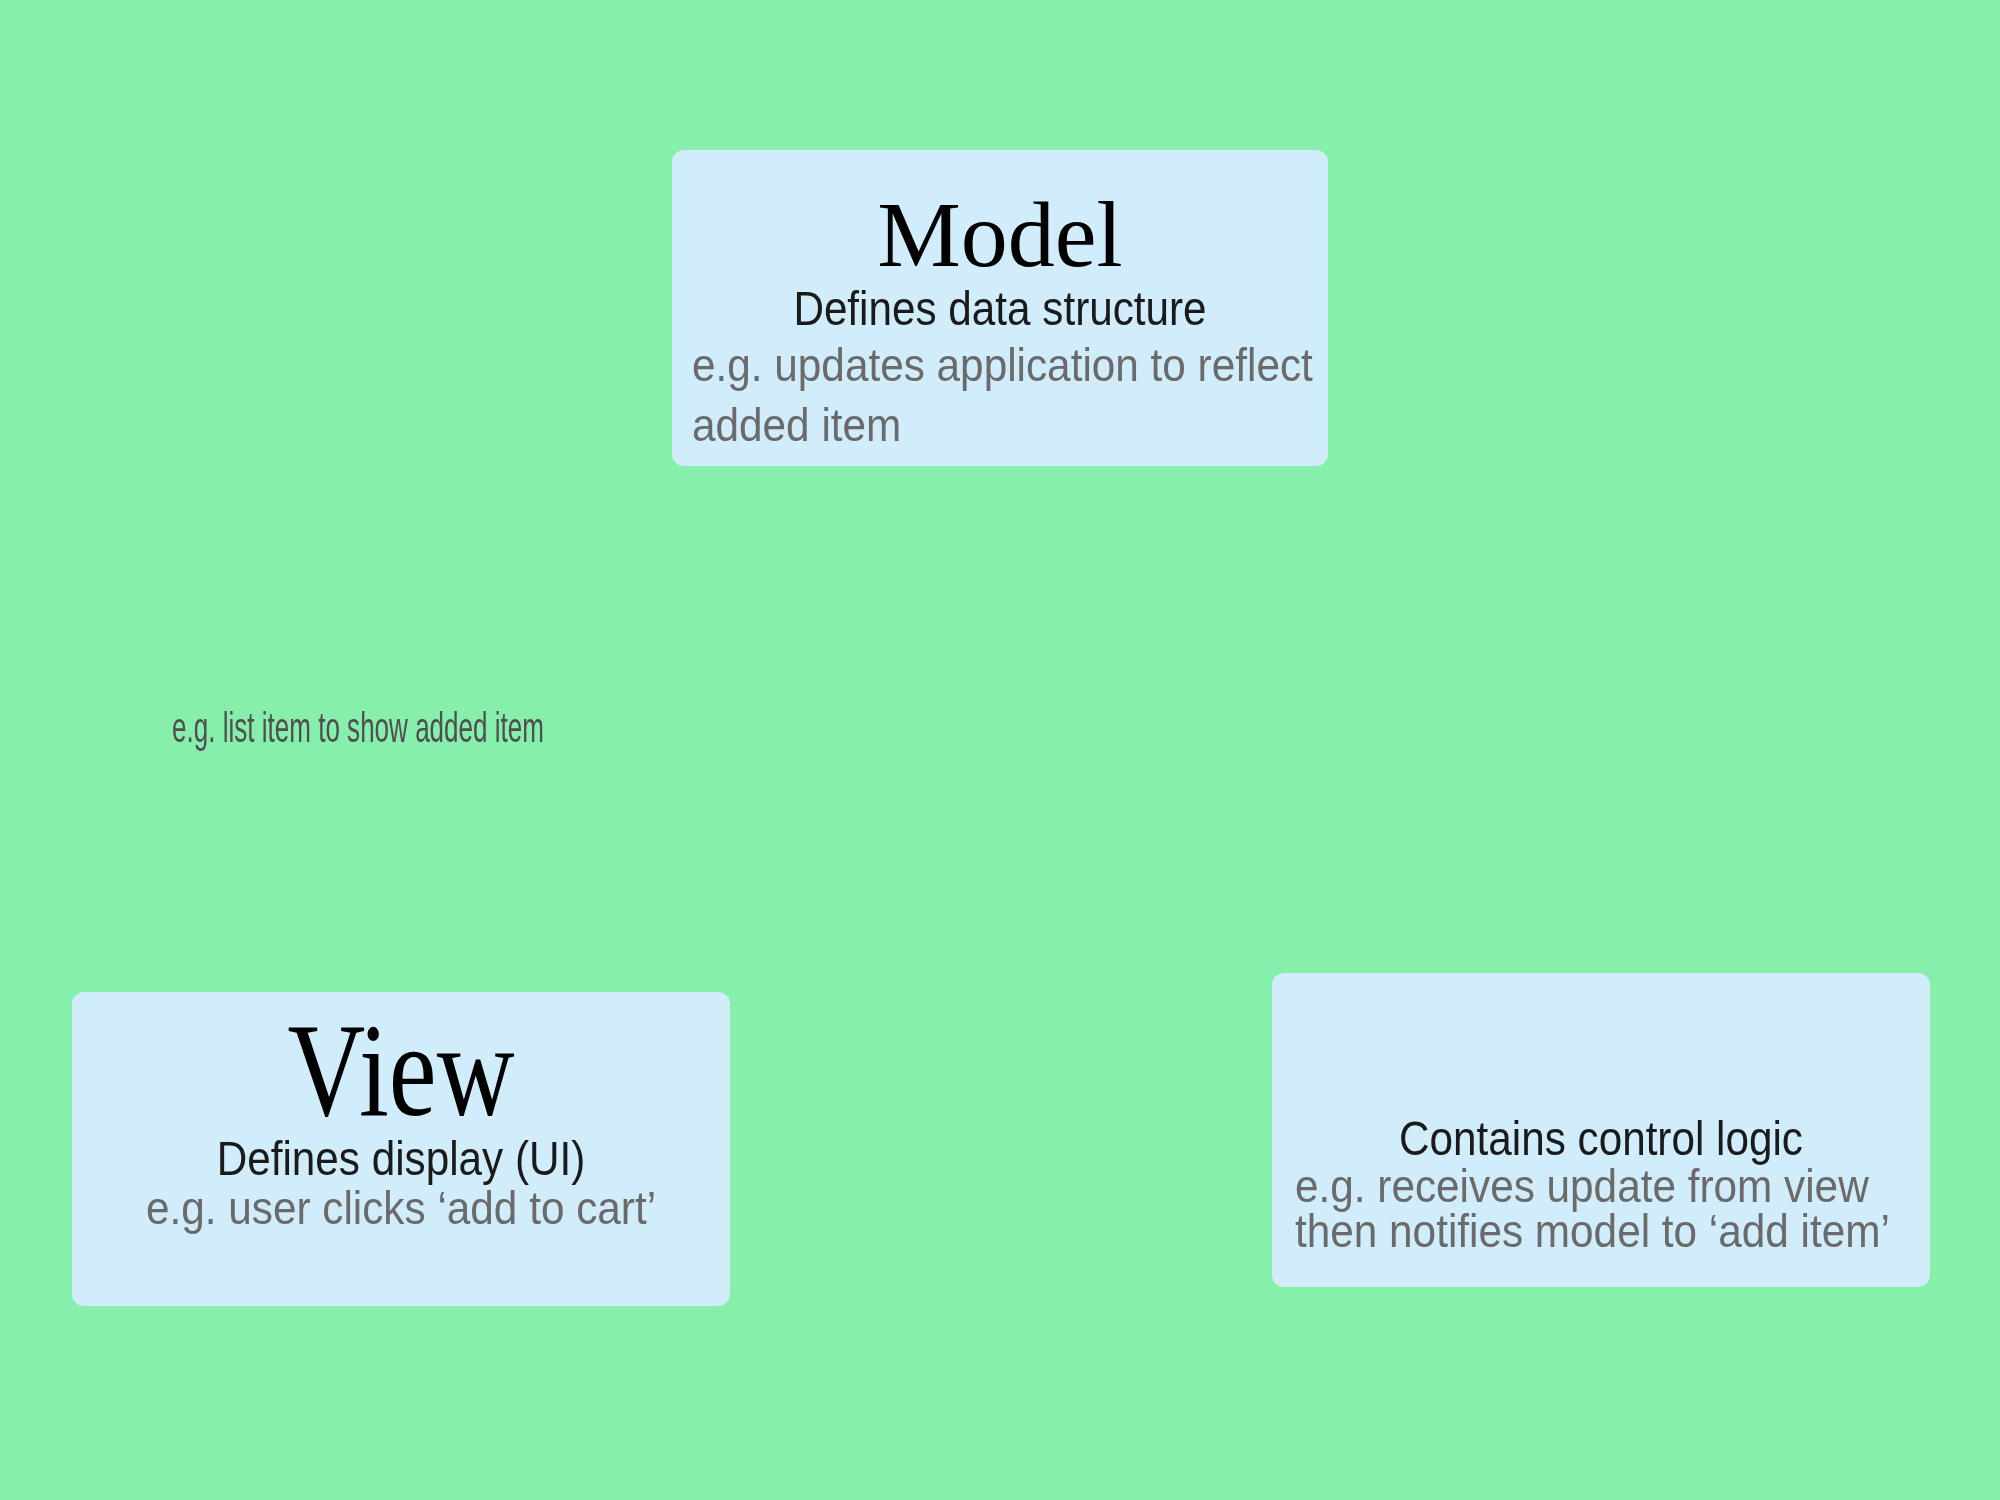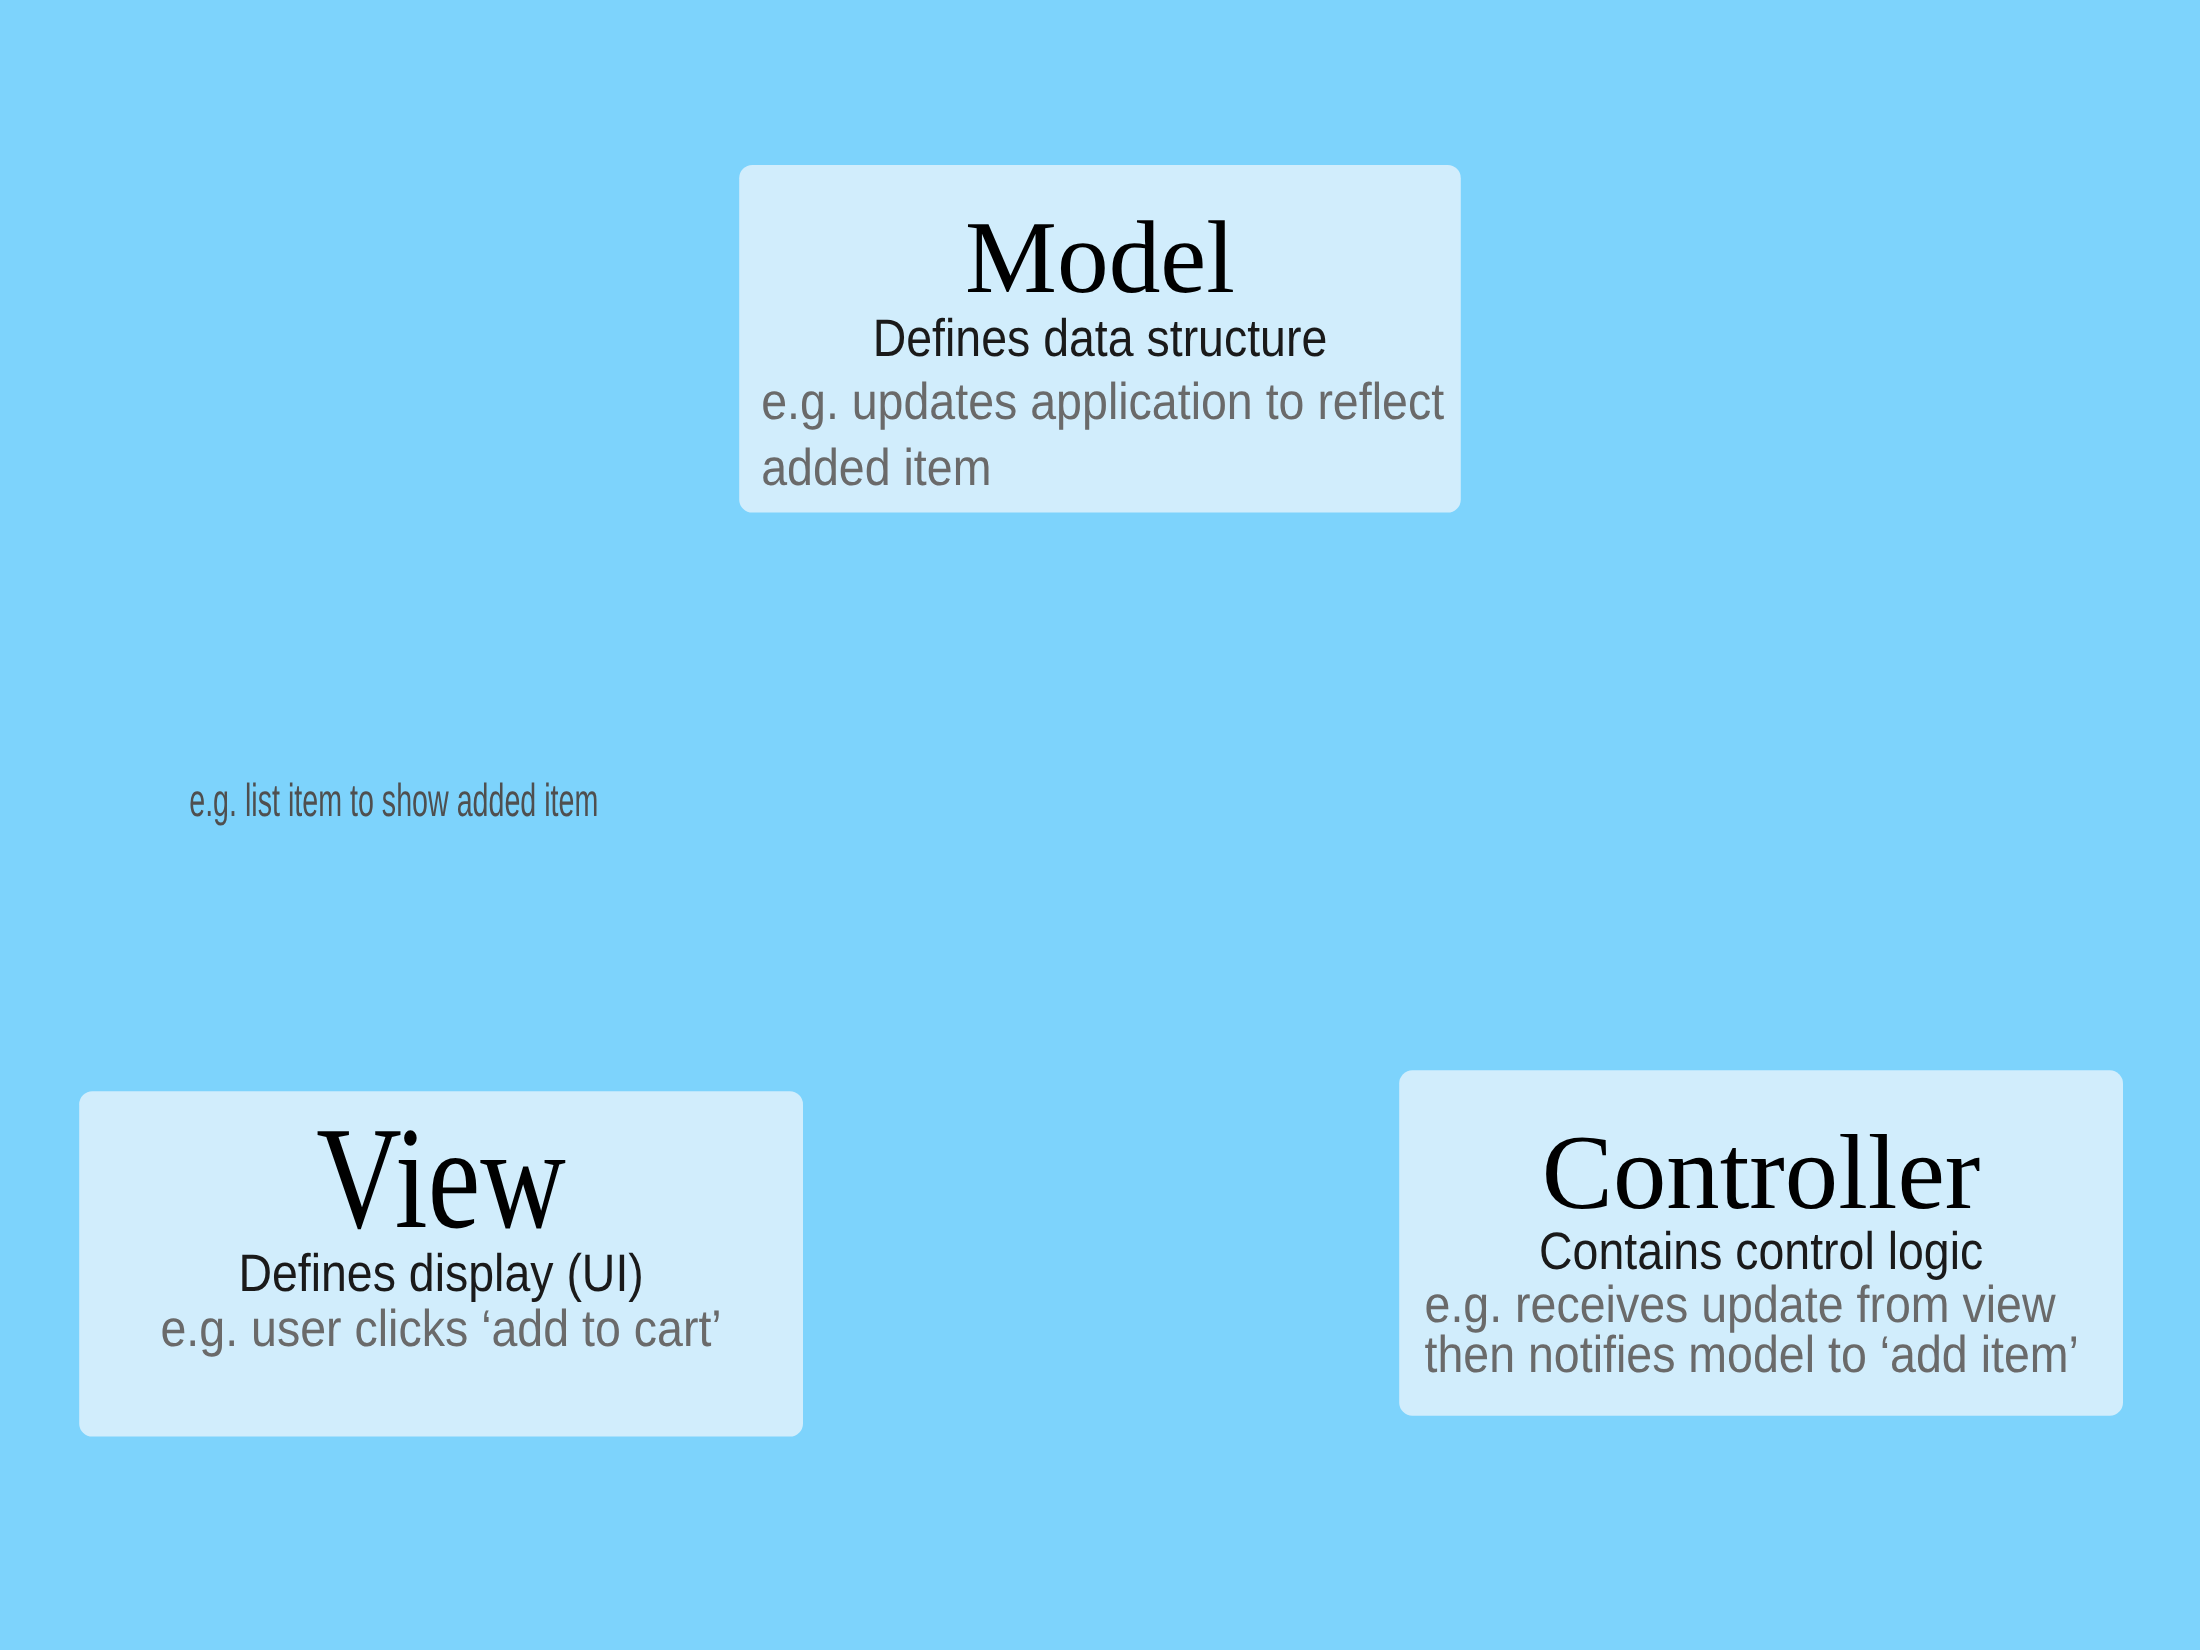--- a/index.html
+++ b/index.html
@@ -4,21 +4,21 @@
 <style>
   html, body {
     margin: 0;
     padding: 0;
     background: #000000;
   }
   #stage {
     position: relative;
     width: 2000px;
     height: 1500px;
-    background: #7dd3fc;
+    background: #86efac;
     overflow: hidden;
     font-family: "Liberation Sans", sans-serif;
   }
   .box {
     position: absolute;
     background: #d1edfc;
     border-radius: 12px;
   }
   #model-box      { left: 672px;  top: 150px; width: 656px; height: 316px; }
   #view-box       { left: 72px;   top: 973px; width: 658px; height: 314px; margin-top: 19px; }
@@ -94,21 +94,20 @@
     <div class="line leftal box-example" id="model-eg2">added item</div>
   </div>
 
   <div class="box" id="view-box">
     <div class="line centered box-title" id="view-title">View</div>
     <div class="line centered box-subtitle" id="view-subtitle">Defines display (UI)</div>
     <div class="line centered box-example" id="view-eg1">e.g. user clicks ‘add to cart’</div>
   </div>
 
   <div class="box" id="controller-box">
-    <div class="line centered box-title" id="controller-title">Controller</div>
     <div class="line centered box-subtitle" id="controller-subtitle">Contains control logic</div>
     <div class="line leftal box-example" id="controller-eg1">e.g. receives update from view</div>
     <div class="line leftal box-example" id="controller-eg2">then notifies model to ‘add item’</div>
   </div>
 
   <div id="annotation-model-view">e.g. list item to show added item</div>
 
 </div>
 
 </body></html>

